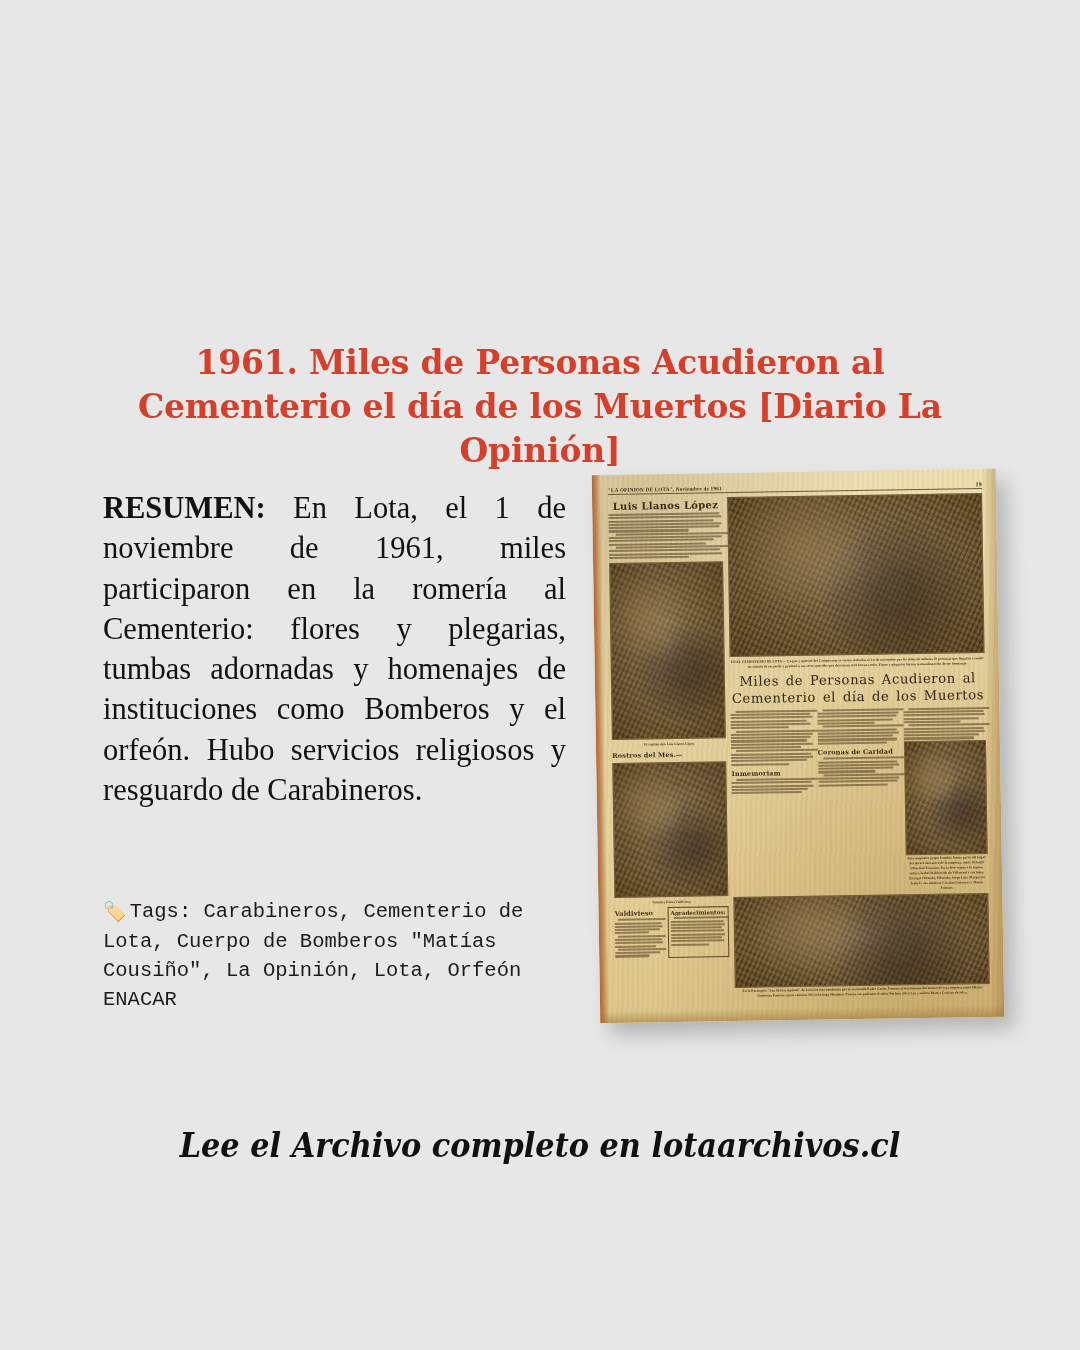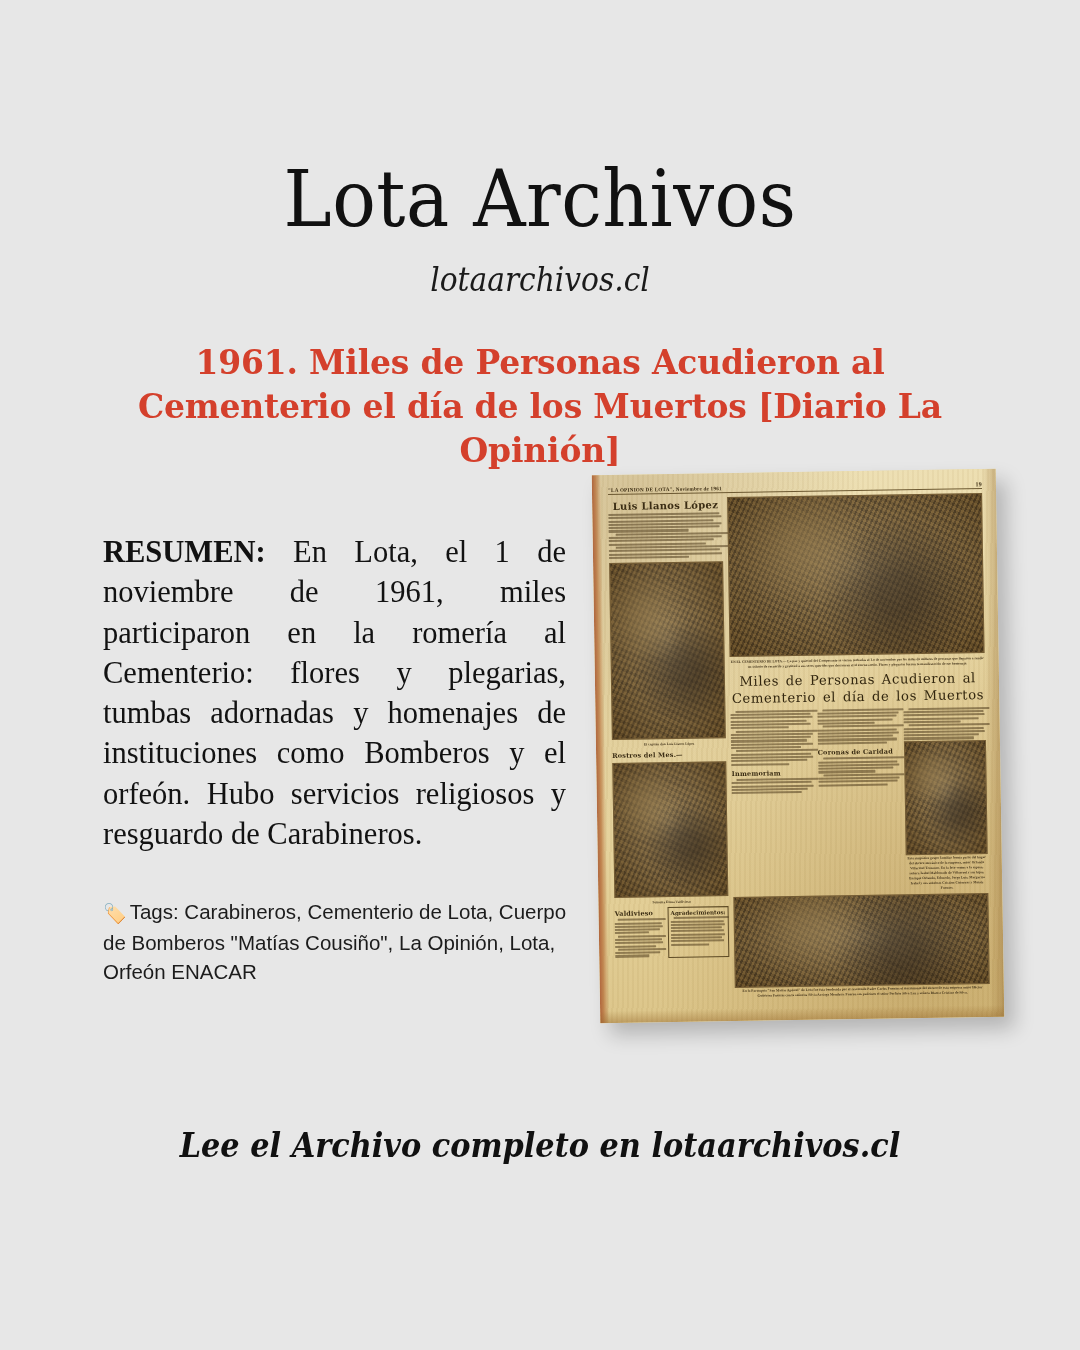--- a/index.html
+++ b/index.html
@@ -72,33 +72,32 @@
     position: absolute;
     top: 488px;
     left: 103px;
     width: 463px;
     text-align: justify;
     text-justify: inter-word;
     font-family: "Liberation Serif", "DejaVu Serif", serif;
     font-size: 30.5px;
     line-height: 1.32;
     color: #121212;
-    margin-top: 44px;
   }
   .summary .lead {
     font-weight: bold;
   }
 
   
   .tags {
     position: absolute;
     top: 897px;
     left: 103px;
     width: 470px;
-    font-family: Liberation Sans, sans-serif;
+    font-family: Liberation Mono, monospace;
     font-size: 20.5px;
     line-height: 1.42;
     color: #1c1c1c;
   }
   .tag-icon {
     font-size: 19px;
     margin-right: 3px;
     vertical-align: -1px;
   }
 
@@ -295,24 +294,20 @@
     color: #111111;
     letter-spacing: 0px;
     transform: scaleX(0.92);
   }
 </style>
 </head>
 <body>
 
 <div class="page">
 
-  <div class="brand-block">
-    <div class="brand-title">Lota Archivos</div>
-    <div class="brand-url">lotaarchivos.cl</div>
-  </div>
 
   <div class="headline">1961. Miles de Personas Acudieron al Cementerio el día de los Muertos [Diario La Opinión]</div>
 
   <div class="summary">
     <span class="lead">RESUMEN:</span><span> En Lota, el 1 de noviembre de 1961, miles participaron en la romería al Cementerio: flores y plegarias, tumbas adornadas y homenajes de instituciones como Bomberos y el orfeón. Hubo servicios religiosos y resguardo de Carabineros.</span>
   </div>
 
   <div class="tags">
     <span class="tag-icon">🏷️</span><span>Tags: Carabineros, Cementerio de Lota, Cuerpo de Bomberos "Matías Cousiño", La Opinión, Lota, Orfeón ENACAR</span>
   </div>

